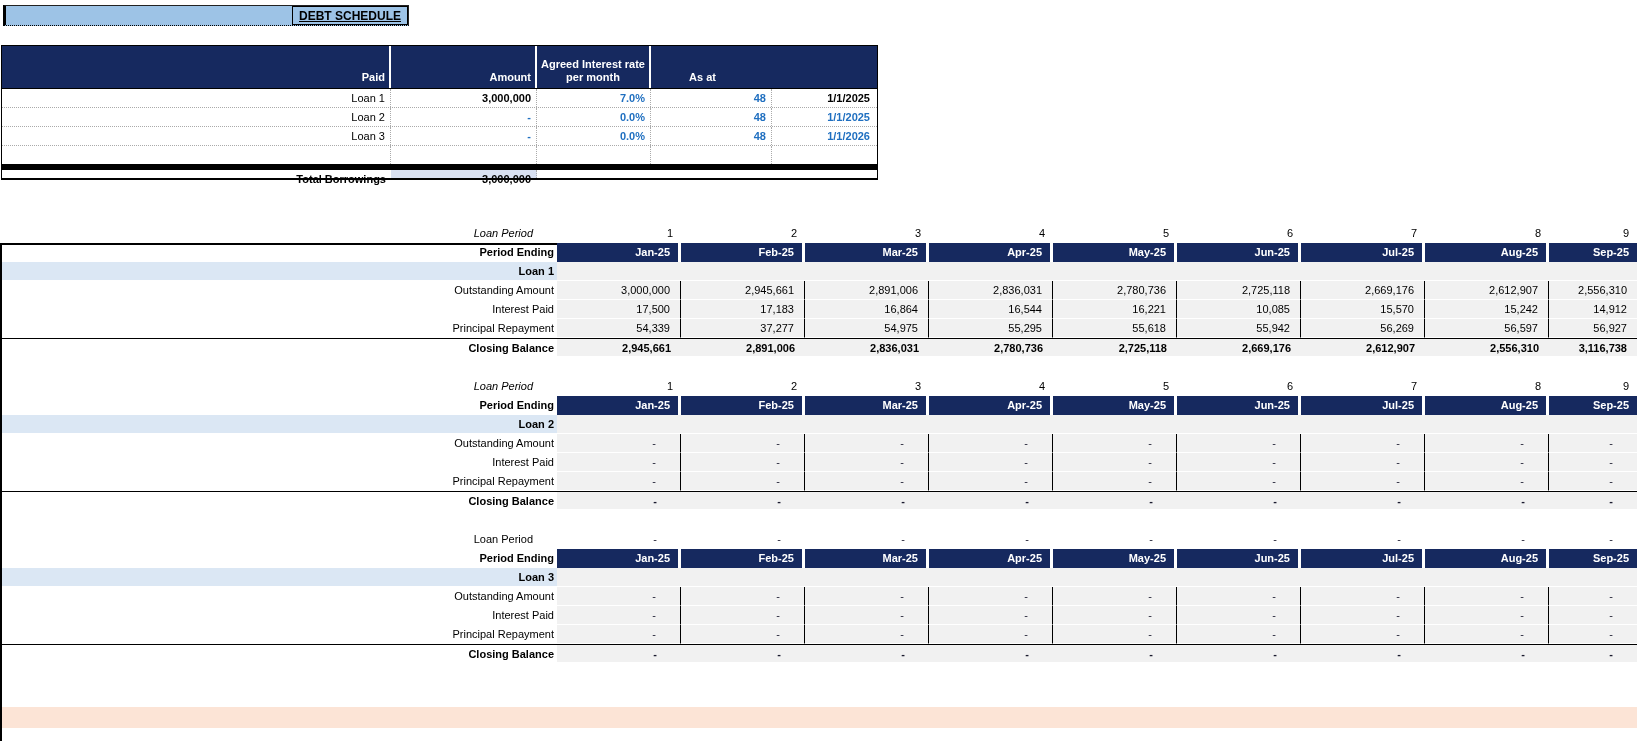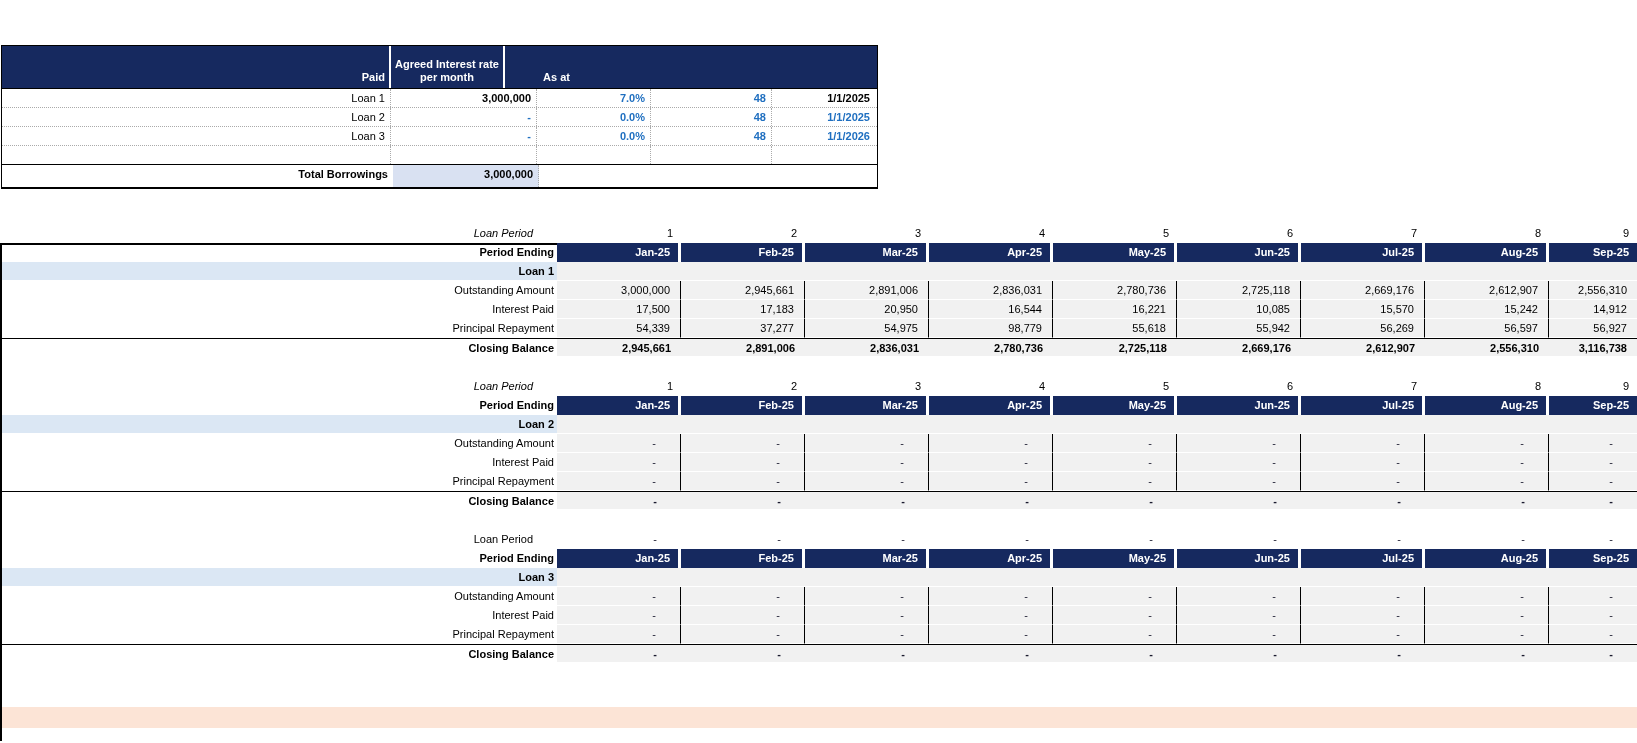--- a/index.html
+++ b/index.html
@@ -31,21 +31,21 @@
   .lt-row > div { border-right: 1px dotted #aaa; text-align: right; padding-right: 5px; }
   .lt-row > div:last-child { border-right: none; }
   .lt-c0 { width: 389px; }
   .lt-c1 { width: 146px; }
   .lt-c2 { width: 114px; }
   .lt-c3 { width: 121px; }
   .lt-c4 { width: 103px; }
   .lt-empty { display: flex; height: 18px; }
   .lt-empty > div { border-right: 1px dotted #aaa; }
   .lt-empty > div:last-child { border-right: none; }
-  .lt-total { display: flex; height: 23px; line-height: 18px; border-top: 1px solid #000000; justify-content: flex-end; }
+  .lt-total { display: flex; height: 14px; line-height: 18px; border-top: 6px solid #000000; }
   .lt-total > div { text-align: right; padding-right: 5px; }
   .lt-total-label { width: 389px; font-weight: bold; }
   .lt-total-value { width: 146px; font-weight: bold; background: #D9E1F2; border-right: 1px dotted #aaa; }
   .strong { font-weight: bold; color: #000; }
   .blue { color: #1F6FC0; font-weight: bold; }
 
   
   .region-top { position: absolute; left: 0; top: 243px; width: 1637px; height: 2px; background: #000; }
   .region-left { position: absolute; left: 0; top: 243px; width: 2px; height: 498px; background: #000; }
 
@@ -70,24 +70,28 @@
   .s-row.closing .s-cell { background: #F1F1F1; font-weight: bold; }
 
   
   .peach-band { position: absolute; left: 2px; top: 707px; width: 1635px; height: 21px; background: #FCE4D6; }
 </style>
 </head>
 <body>
 
 <div class="page">
 
+  <div class="title-banner">
+    <span class="title-cell">DEBT SCHEDULE</span>
+  </div>
 
   <div class="loans-table">
     <div class="lt-header">
       <div class="lt-h0">Paid</div>
+      <div class="lt-h1">Amount</div>
       <div class="lt-h2">Agreed Interest rate per month</div>
       <div class="lt-h4">As at</div>
     </div>
     <div id="loans-body">
         <div class="lt-row">
           <div class="lt-c0">Loan 1</div>
           <div class="lt-c1 strong">3,000,000</div>
           <div class="lt-c2 blue">7.0%</div>
           <div class="lt-c3 blue">48</div>
           <div class="lt-c4 strong">1/1/2025</div>
@@ -165,34 +169,34 @@
           <div class="s-cell data sep" style="width: 124px;">2,780,736</div>
           <div class="s-cell data sep" style="width: 124px;">2,725,118</div>
           <div class="s-cell data sep" style="width: 124px;">2,669,176</div>
           <div class="s-cell data sep" style="width: 124px;">2,612,907</div>
           <div class="s-cell data" style="width: 88px;">2,556,310</div>
         </div>
         <div class="s-row">
           <div class="s-label">Interest Paid</div>
           <div class="s-cell data sep" style="width: 124px;">17,500</div>
           <div class="s-cell data sep" style="width: 124px;">17,183</div>
-          <div class="s-cell data sep" style="width: 124px;">20,950</div>
+          <div class="s-cell data sep" style="width: 124px;">16,864</div>
           <div class="s-cell data sep" style="width: 124px;">16,544</div>
           <div class="s-cell data sep" style="width: 124px;">16,221</div>
           <div class="s-cell data sep" style="width: 124px;">10,085</div>
           <div class="s-cell data sep" style="width: 124px;">15,570</div>
           <div class="s-cell data sep" style="width: 124px;">15,242</div>
           <div class="s-cell data" style="width: 88px;">14,912</div>
         </div>
         <div class="s-row">
           <div class="s-label">Principal Repayment</div>
           <div class="s-cell data sep" style="width: 124px;">54,339</div>
           <div class="s-cell data sep" style="width: 124px;">37,277</div>
           <div class="s-cell data sep" style="width: 124px;">54,975</div>
-          <div class="s-cell data sep" style="width: 124px;">98,779</div>
+          <div class="s-cell data sep" style="width: 124px;">55,295</div>
           <div class="s-cell data sep" style="width: 124px;">55,618</div>
           <div class="s-cell data sep" style="width: 124px;">55,942</div>
           <div class="s-cell data sep" style="width: 124px;">56,269</div>
           <div class="s-cell data sep" style="width: 124px;">56,597</div>
           <div class="s-cell data" style="width: 88px;">56,927</div>
         </div>
         <div class="s-row closing">
           <div class="s-label bold">Closing Balance</div>
           <div class="s-cell data" style="width: 124px;">2,945,661</div>
           <div class="s-cell data" style="width: 124px;">2,891,006</div>

